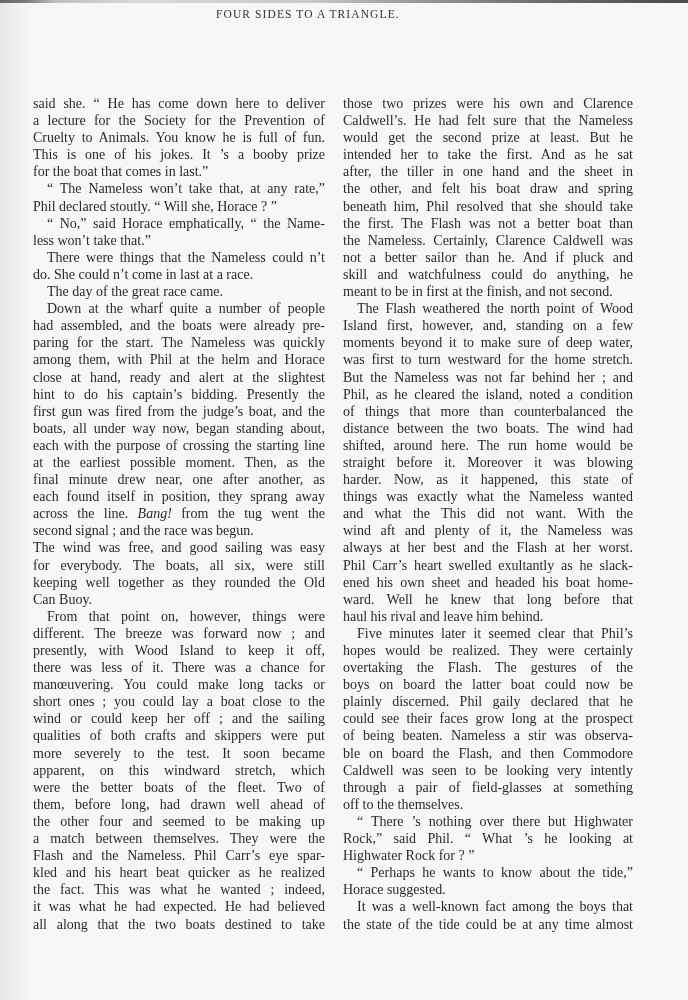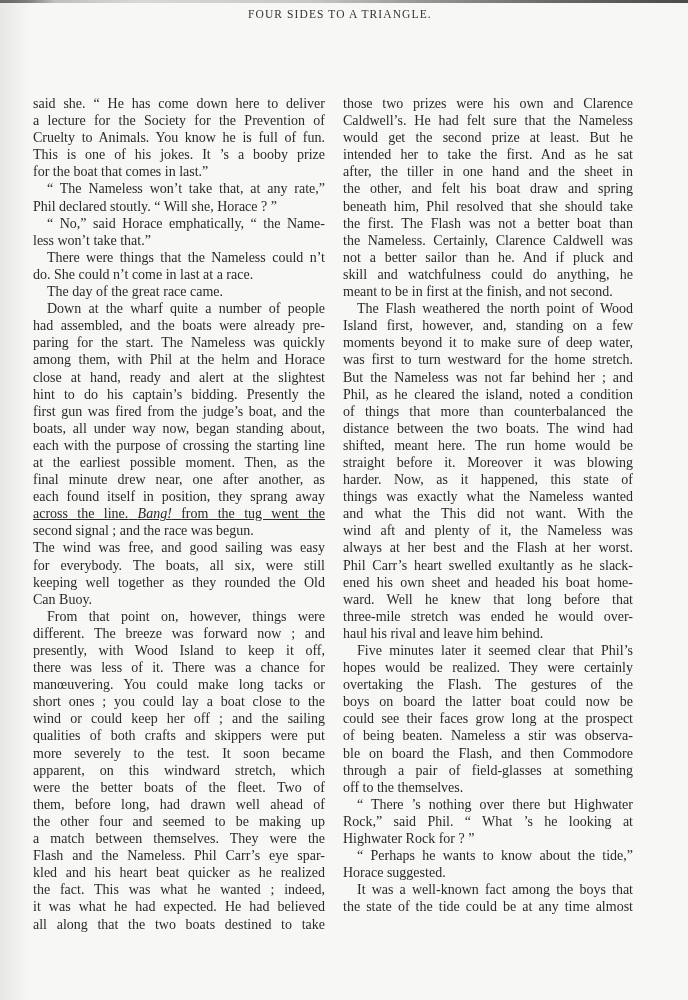--- a/index.html
+++ b/index.html
@@ -16,21 +16,21 @@
   }
   .page-shade {
     position: absolute; left: 0; top: 0; width: 30px; height: 1000px;
     background: linear-gradient(to right, rgba(200,200,200,0.35), rgba(247,247,245,0));
   }
   .header {
     position: absolute; top: 6px; left: 0; width: 688px; height: 22px;
   }
   .running-title {
     position: absolute; left: 216px; top: 2px;
-    font-size: 11.5px; letter-spacing: 1.1px; color: #333; margin-left: 32px;
+    font-size: 11.5px; letter-spacing: 1.1px; color: #333;
   }
   .column {
     position: absolute; top: 61px; width: 292px;
     font-size: 14px; line-height: 17.1px;
     text-align: justify;
     margin-top: 34px;
   }
   .col-left { left: 33px; }
   .col-right { left: 343px; width: 290px; }
   .line {
@@ -70,21 +70,21 @@
   <span class="line">paring for the start.  The Nameless was quickly</span>
   <span class="line">among them, with Phil at the helm and Horace</span>
   <span class="line">close at hand, ready and alert at the slightest</span>
   <span class="line">hint to do his captain’s bidding.  Presently the</span>
   <span class="line">first gun was fired from the judge’s boat, and the</span>
   <span class="line">boats, all under way now, began standing about,</span>
   <span class="line">each with the purpose of crossing the starting line</span>
   <span class="line">at the earliest possible moment.  Then, as the</span>
   <span class="line">final minute drew near, one after another, as</span>
   <span class="line">each found itself in position, they sprang away</span>
-  <span class="line" style="text-align-last:justify;text-decoration:underline;">
+  <span class="line" style="text-align-last:justify;">
     <span>across the line.</span>
     <span class="em">Bang!</span>
     <span>from the tug went the</span>
   </span>
   <span class="line last">second signal ; and the race was begun.</span>
   <span class="line">The wind was free, and good sailing was easy</span>
   <span class="line">for everybody.  The boats, all six, were still</span>
   <span class="line">keeping well together as they rounded the Old</span>
   <span class="line last">Can Buoy.</span>
   <span class="line indent">From that point on, however, things were</span>
@@ -122,39 +122,40 @@
   <span class="line">skill and watchfulness could do anything, he</span>
   <span class="line last">meant to be in first at the finish, and not second.</span>
   <span class="line indent">The Flash weathered the north point of Wood</span>
   <span class="line">Island first, however, and, standing on a few</span>
   <span class="line">moments beyond it to make sure of deep water,</span>
   <span class="line">was first to turn westward for the home stretch.</span>
   <span class="line">But the Nameless was not far behind her ; and</span>
   <span class="line">Phil, as he cleared the island, noted a condition</span>
   <span class="line">of things that more than counterbalanced the</span>
   <span class="line">distance between the two boats.  The wind had</span>
-  <span class="line">shifted, meant here.  The run home would be</span>
+  <span class="line">shifted, around here.  The run home would be</span>
   <span class="line">straight before it.  Moreover it was blowing</span>
   <span class="line">harder.  Now, as it happened, this state of</span>
   <span class="line">things was exactly what the Nameless wanted</span>
   <span class="line">and what the This did not want.  With the</span>
   <span class="line">wind aft and plenty of it, the Nameless was</span>
   <span class="line">always at her best and the Flash at her worst.</span>
   <span class="line">Phil Carr’s heart swelled exultantly as he slack-</span>
   <span class="line">ened his own sheet and headed his boat home-</span>
   <span class="line">ward.  Well he knew that long before that</span>
-  <span class="line">three-mile stretch was ended he would over-</span>
   <span class="line last">haul his rival and leave him behind.</span>
   <span class="line indent">Five minutes later it seemed clear that Phil’s</span>
   <span class="line">hopes would be realized.  They were certainly</span>
   <span class="line">overtaking the Flash.  The gestures of the</span>
   <span class="line">boys on board the latter boat could now be</span>
+  <span class="line">plainly discerned.  Phil gaily declared that he</span>
   <span class="line">could see their faces grow long at the prospect</span>
   <span class="line">of being beaten.  Nameless a stir was observa-</span>
   <span class="line">ble on board the Flash, and then Commodore</span>
+  <span class="line">Caldwell was seen to be looking very intently</span>
   <span class="line">through a pair of field-glasses at something</span>
   <span class="line last">off to the themselves.</span>
   <span class="line indent">“ There ’s nothing over there but Highwater</span>
   <span class="line">Rock,” said Phil.  “ What ’s he looking at</span>
   <span class="line last">Highwater Rock for ? ”</span>
   <span class="line indent">“ Perhaps he wants to know about the tide,”</span>
   <span class="line last">Horace suggested.</span>
   <span class="line indent">It was a well-known fact among the boys that</span>
   <span class="line">the state of the tide could be at any time almost</span>
 </div>

